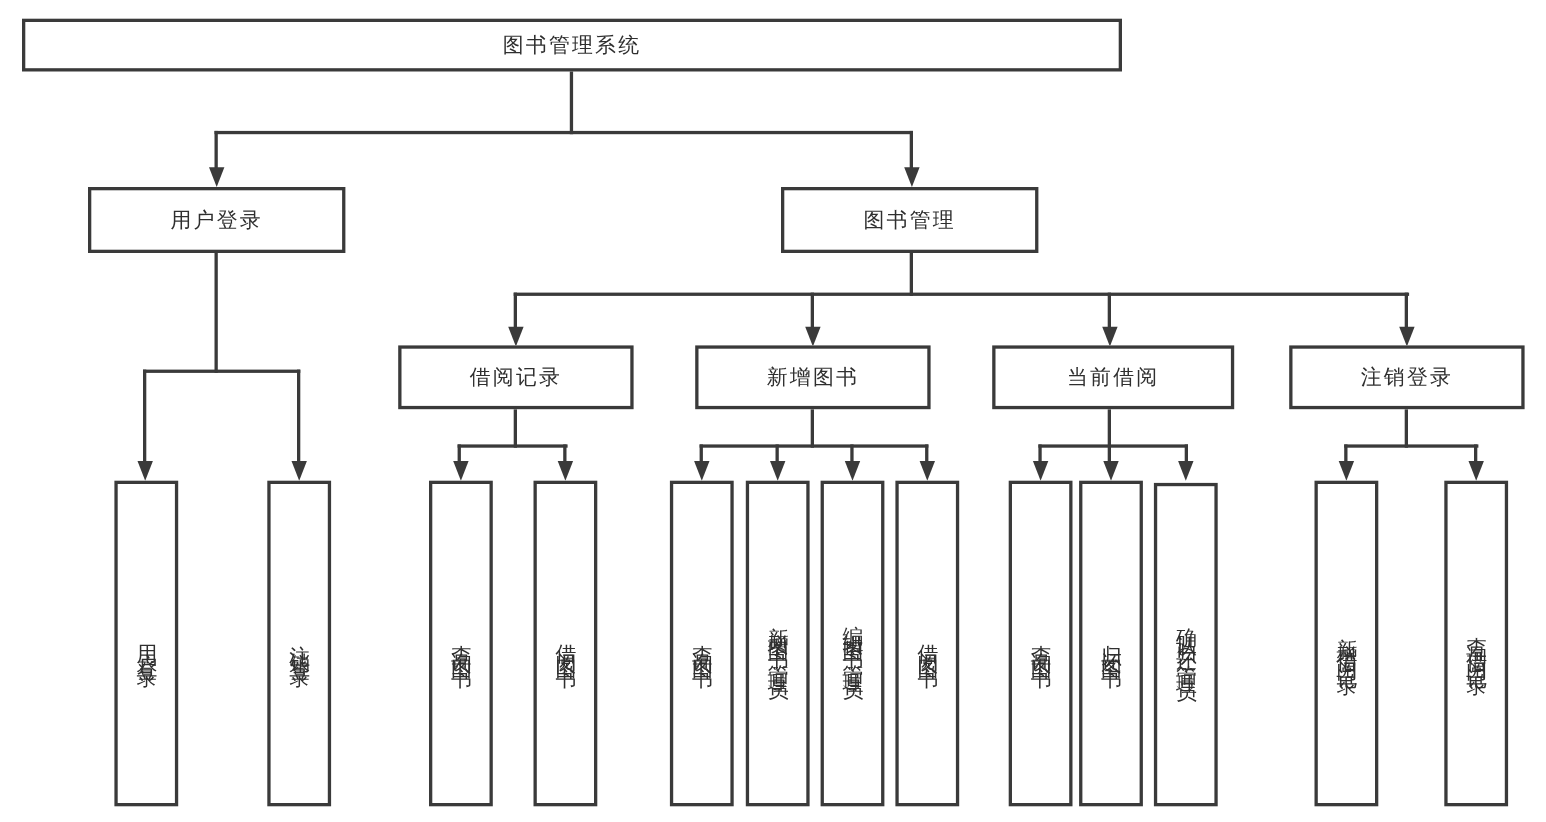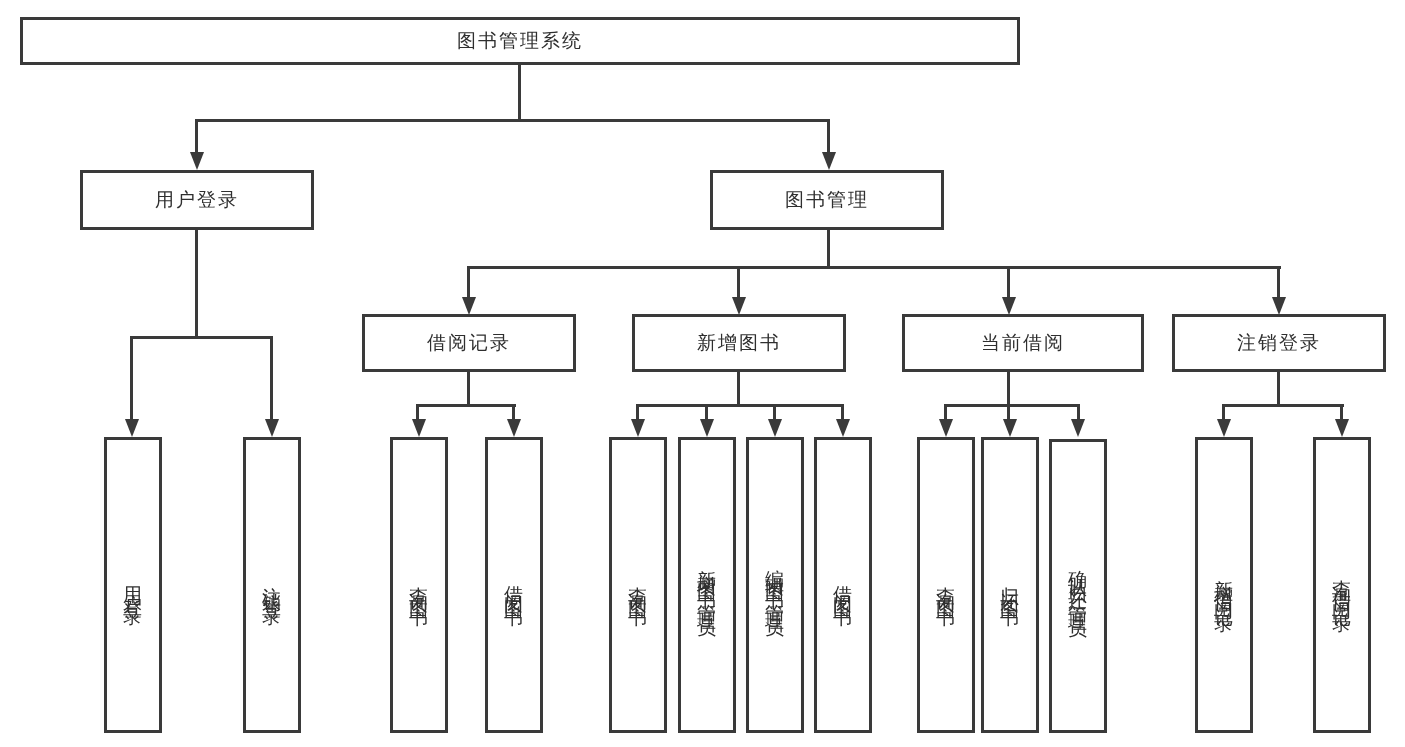--- a/index.html
+++ b/index.html
@@ -106,21 +106,21 @@
   <div class="arrow" style="left:1002px; top:297px;"></div>
   <div class="vline" style="left:1277px; top:266px; height:32px;"></div>
   <div class="arrow" style="left:1272px; top:297px;"></div>
 
   <div class="box" style="left:362px; top:314px; width:214px; height:58px;">
     <span>借阅记录</span>
   </div>
   <div class="box" style="left:632px; top:314px; width:214px; height:58px;">
     <span>新增图书</span>
   </div>
-  <div class="box" style="left:902px; top:314px; width:242px; height:58px;">
+  <div class="box" style="left:902px; top:314px; width:220px; height:58px;">
     <span>当前借阅</span>
   </div>
   <div class="box" style="left:1172px; top:314px; width:214px; height:58px;">
     <span>注销登录</span>
   </div>
 
   <div class="vline" style="left:467px; top:372px; height:35px;"></div>
   <div class="hline" style="left:416px; top:404px; width:100px;"></div>
   <div class="vline" style="left:416px; top:404px; height:18px;"></div>
   <div class="arrow" style="left:412px; top:419px;"></div>

